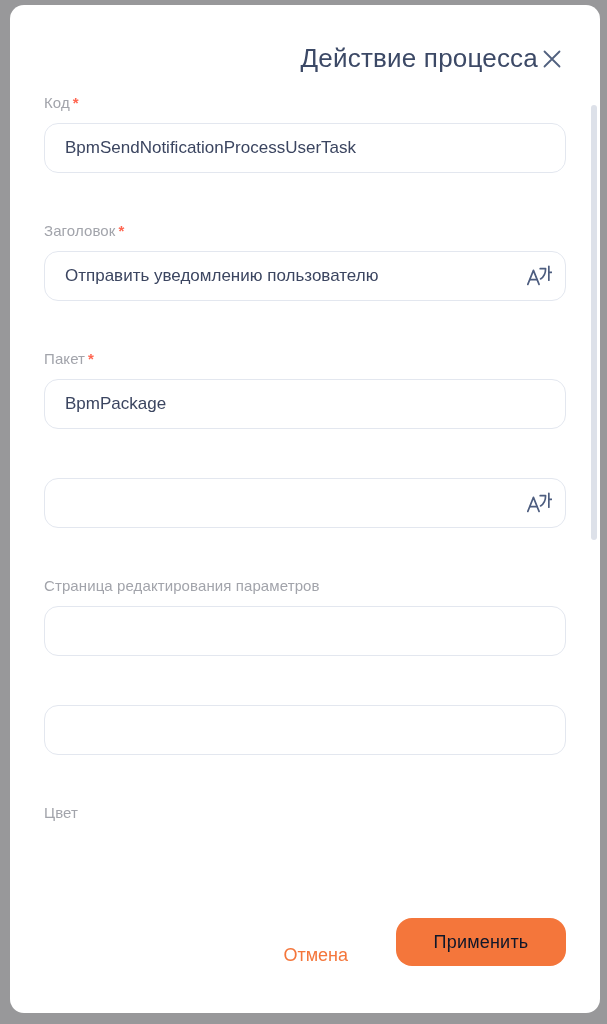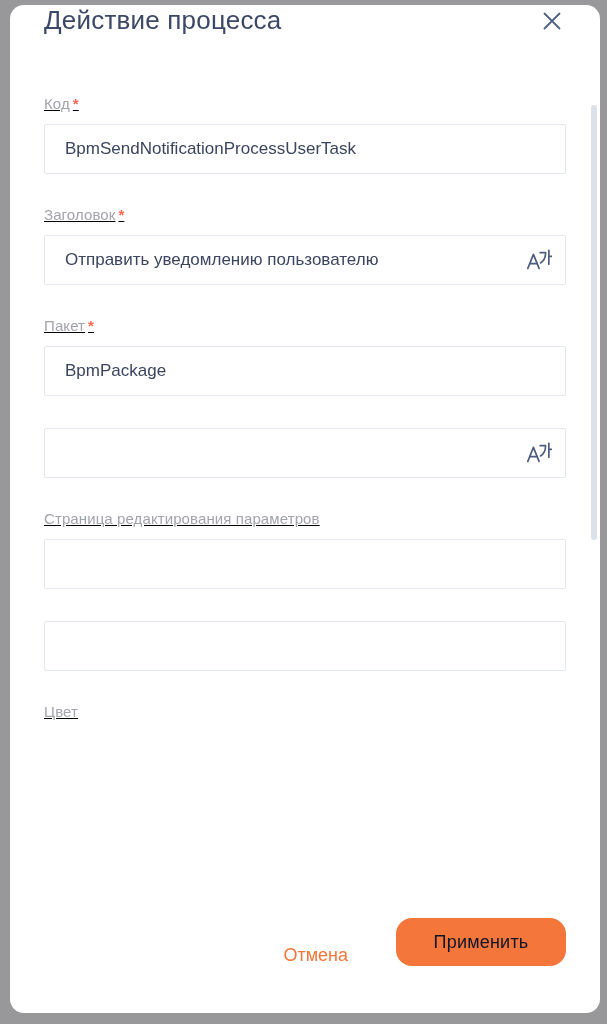--- a/index.html
+++ b/index.html
@@ -18,61 +18,61 @@
     right: 7px;
     bottom: 11px;
     background: #ffffff;
     border-radius: 14px;
     box-sizing: border-box;
     padding: 0 34px;
     overflow: hidden;
   }
   .modal-header {
     display: flex;
-    justify-content: space-between;
+    justify-content: flex-end;
     align-items: center;
-    margin-bottom: 59px;
+    padding-top: 38px;
+    margin-bottom: 20px;
   }
   .modal-title {
     font-size: 26px;
     font-weight: 400;
     color: #3c4966;
     letter-spacing: 0.2px;
   }
   .close-btn {
     background: none;
     border: none;
     padding: 2px;
     cursor: pointer;
     line-height: 0;
   }
   .field {
-    margin-bottom: 32px;
-    text-decoration: underline;
+    margin-bottom: 49px;
   }
   .field-label {
     font-size: 15px;
     color: #a2a4ab;
     margin-bottom: 12px;
     letter-spacing: 0.1px;
   }
   .req-mark {
     color: #ff6651;
     margin-left: 3px;
     font-weight: 700;
   }
   .input-wrap {
     position: relative;
   }
   .text-input {
     box-sizing: border-box;
     width: 100%;
     height: 50px;
     border: 1px solid #e3e7ef;
-    border-radius: 2px;
+    border-radius: 14px;
     padding: 0 20px;
     font-family: "Liberation Sans", sans-serif;
     font-size: 17px;
     color: #3b4560;
     background: #ffffff;
     outline: none;
   }
   .text-input.has-icon {
     padding-right: 54px;
   }

